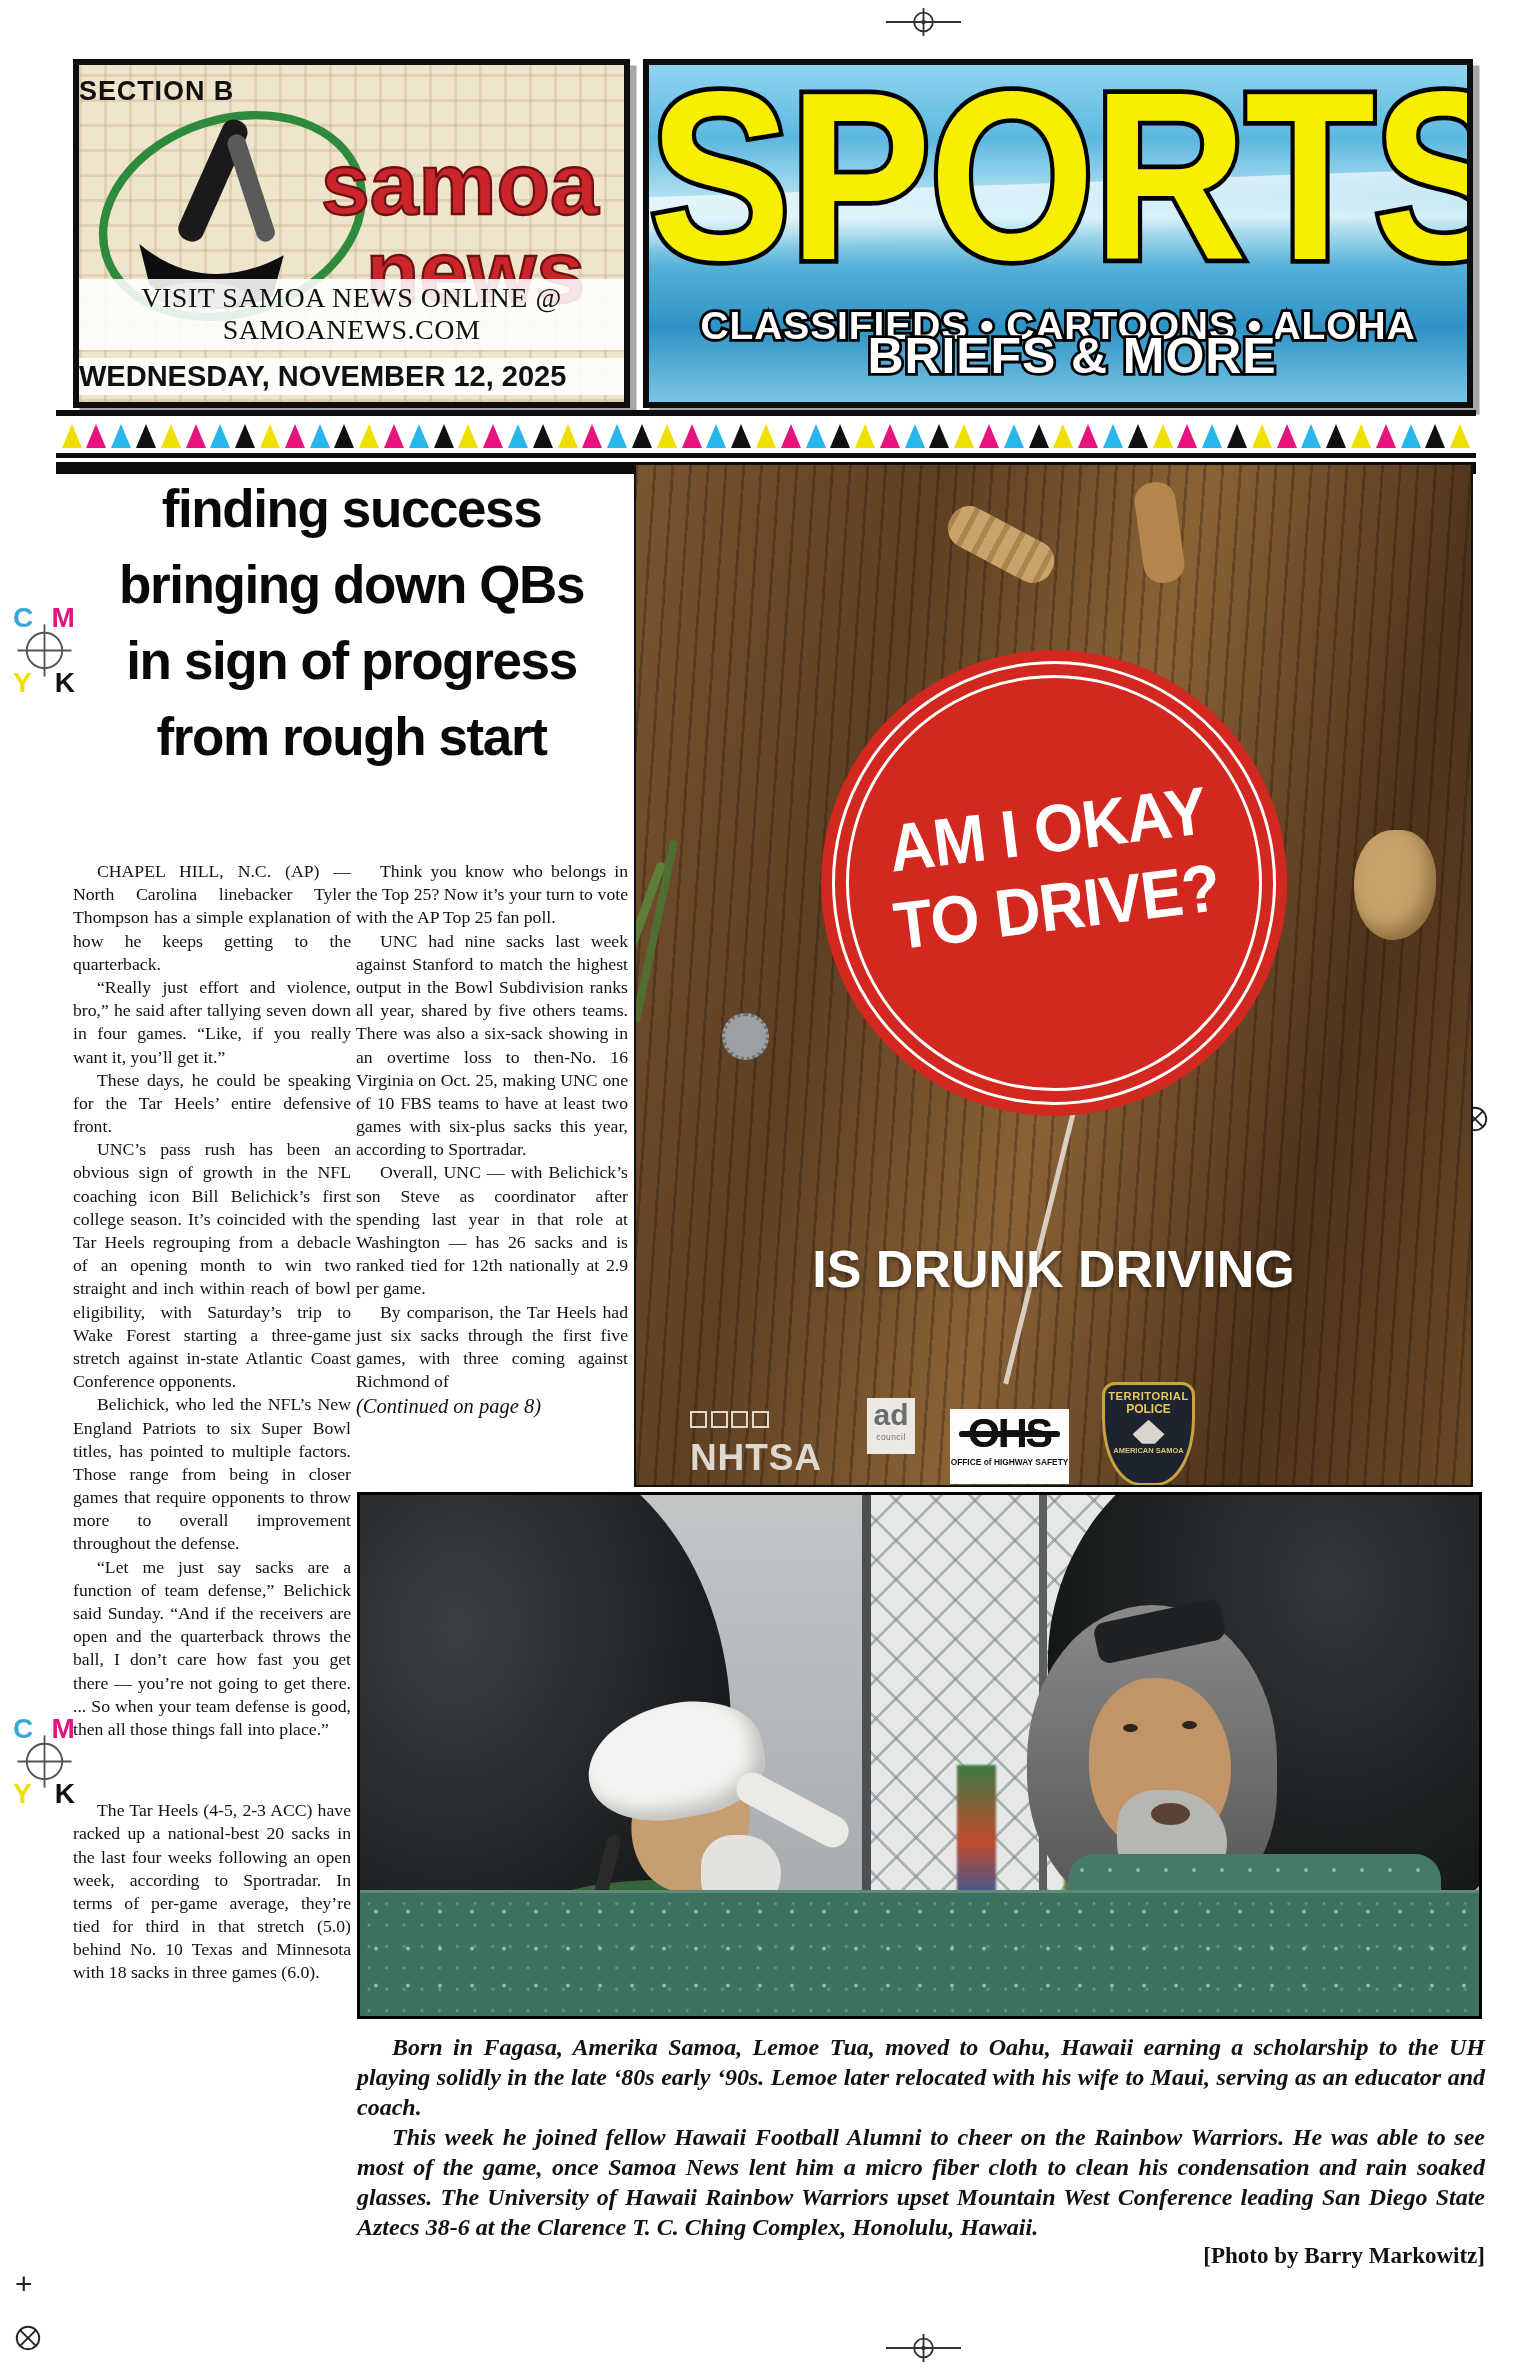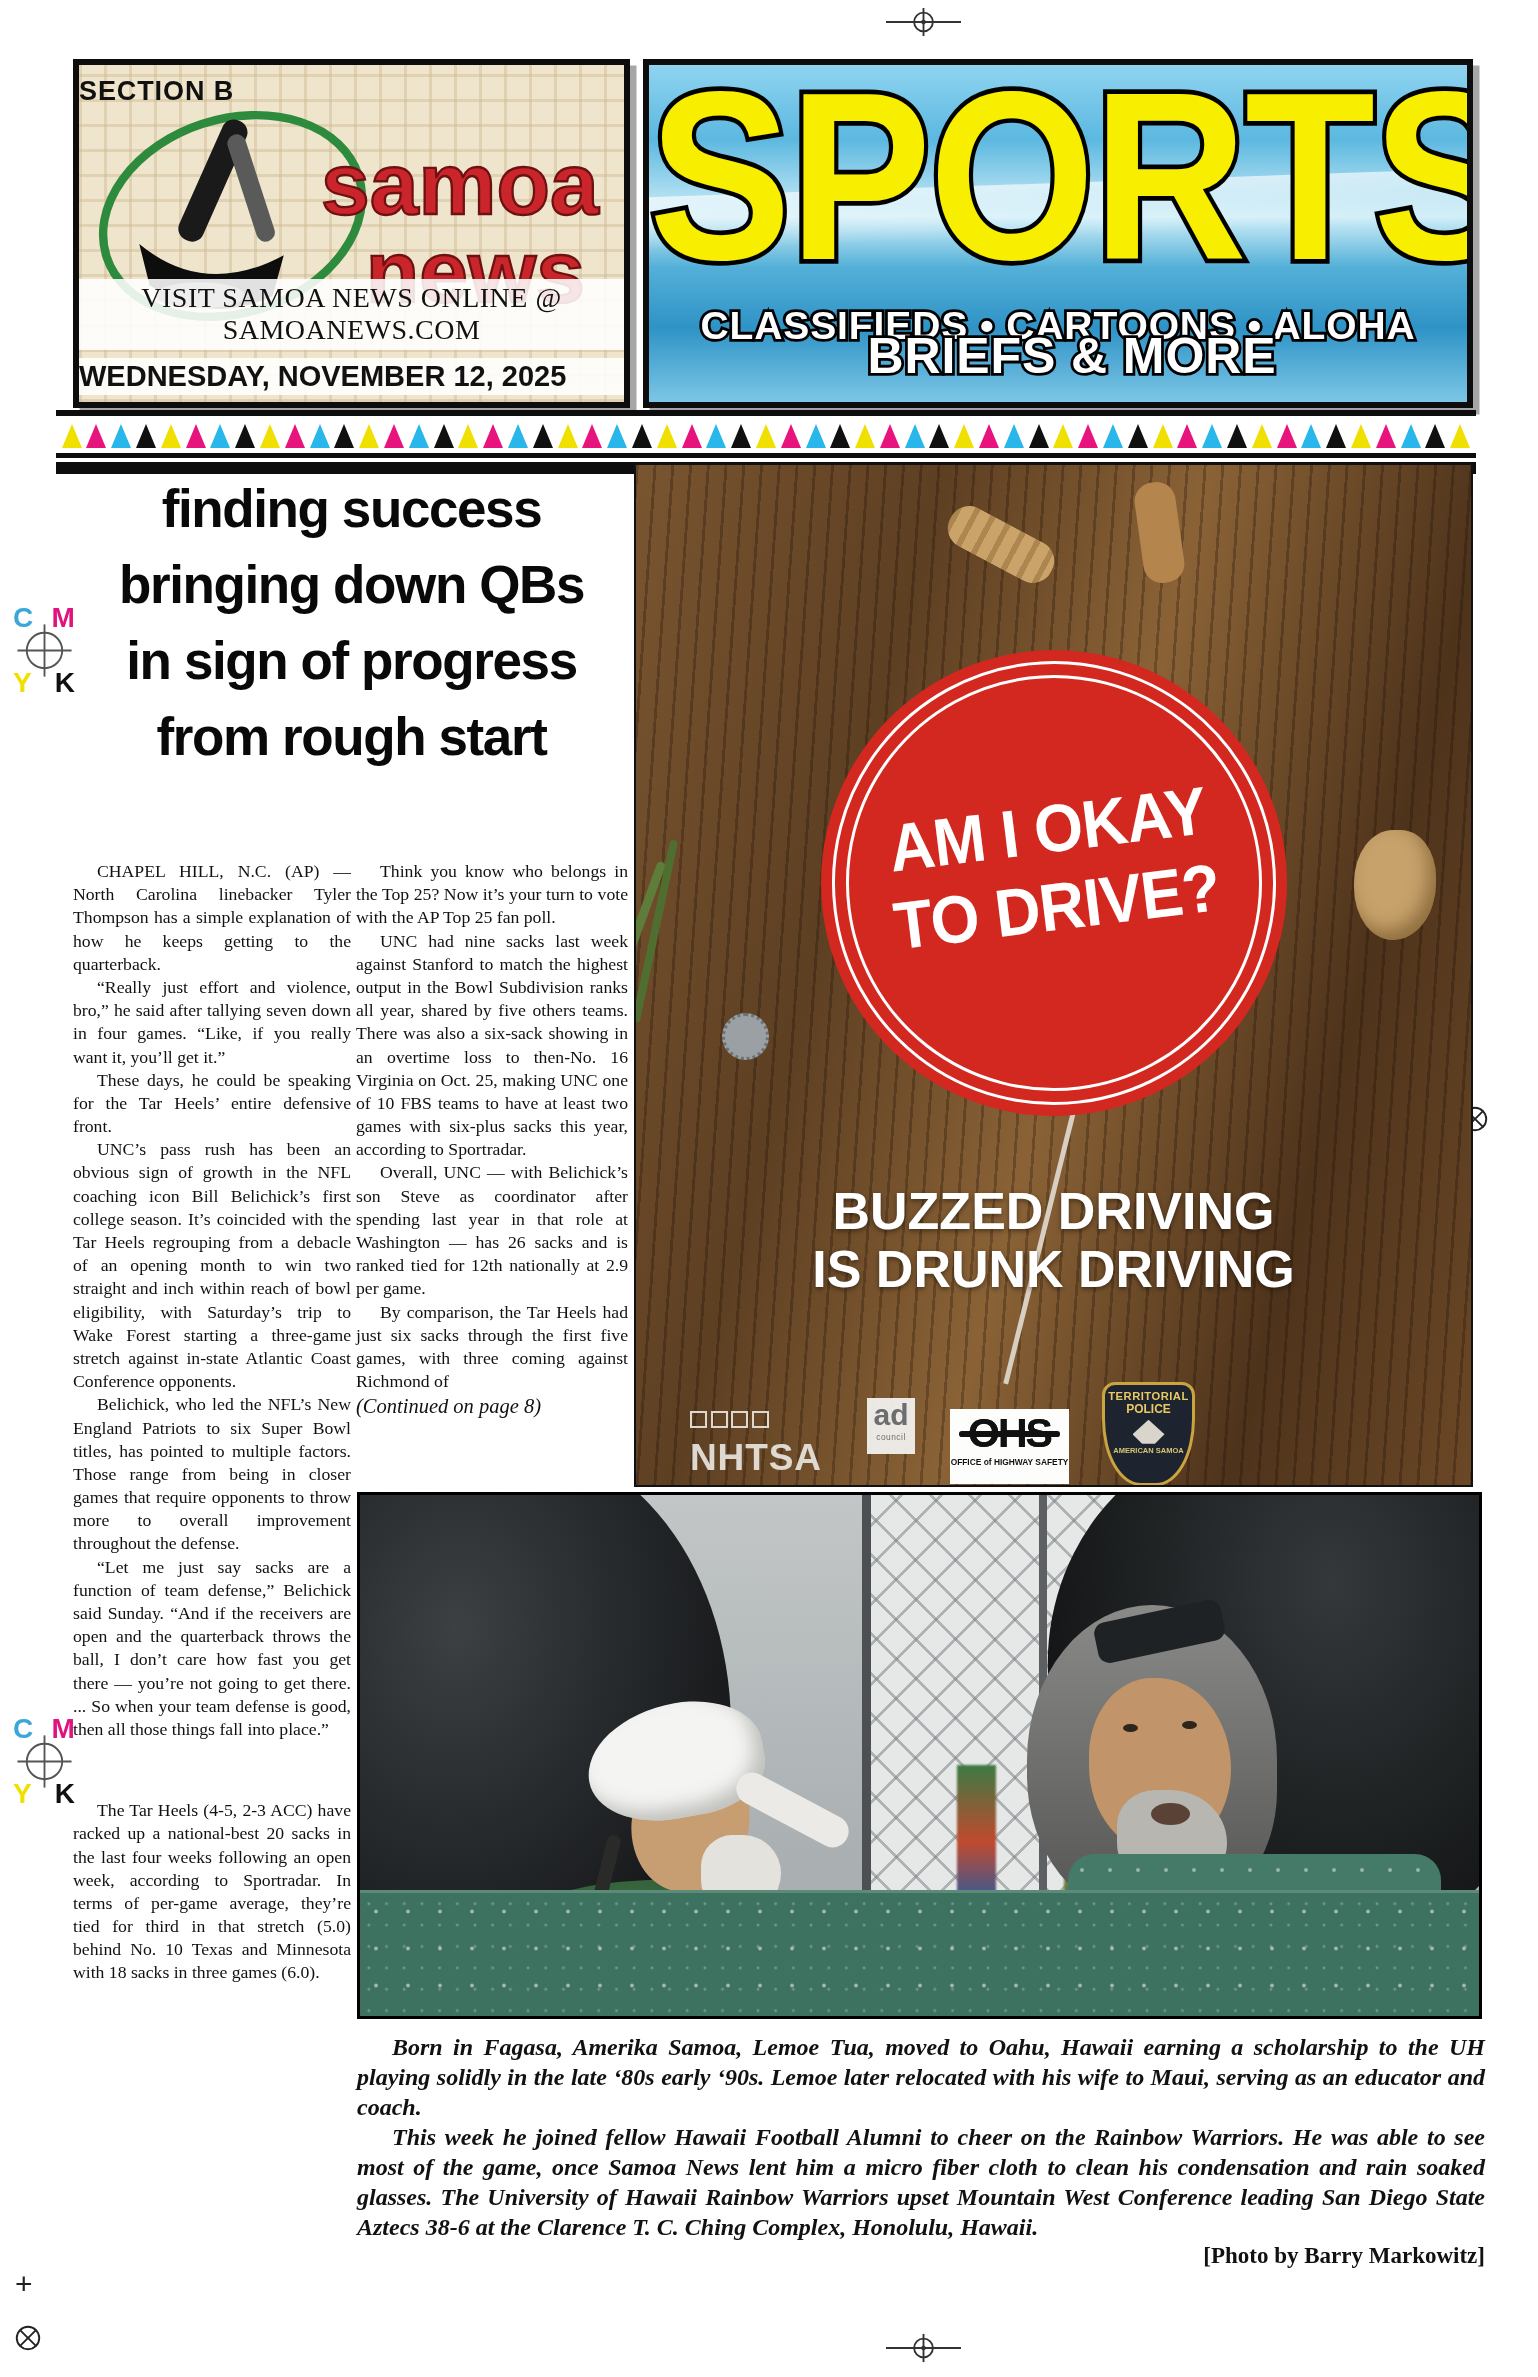--- a/index.html
+++ b/index.html
@@ -357,21 +357,20 @@
     <div class="wood-stalk2"></div>
     <div class="wood-straw"></div>
     <div class="badge">
       <div class="ring1"></div>
       <div class="ring2"></div>
       <div class="btxt">
         <div>AM I OKAY</div>
         <div>TO DRIVE?</div>
       </div>
     </div>
-    <div class="tagline tag1">BUZZED DRIVING</div>
     <div class="tagline tag2">IS DRUNK DRIVING</div>
     <div class="ad-logos">
       <div class="lg-nhtsa">
         <div><span class="sq"></span><span class="sq"></span><span class="sq"></span><span class="sq"></span></div>
         <div>NHTSA</div>
       </div>
       <div class="lg-adc">
         <div class="big">ad</div>
         <div class="small">council</div>
       </div>

